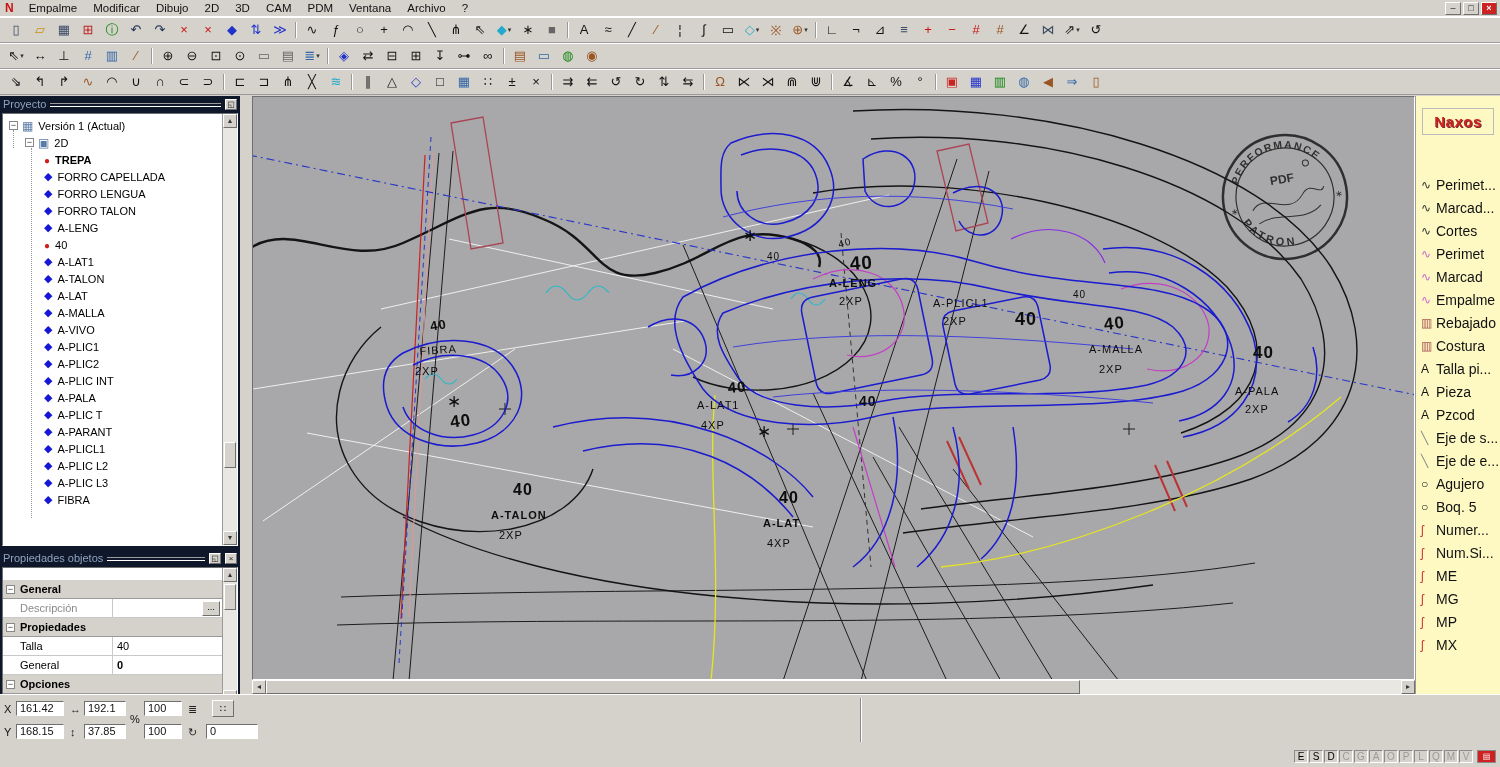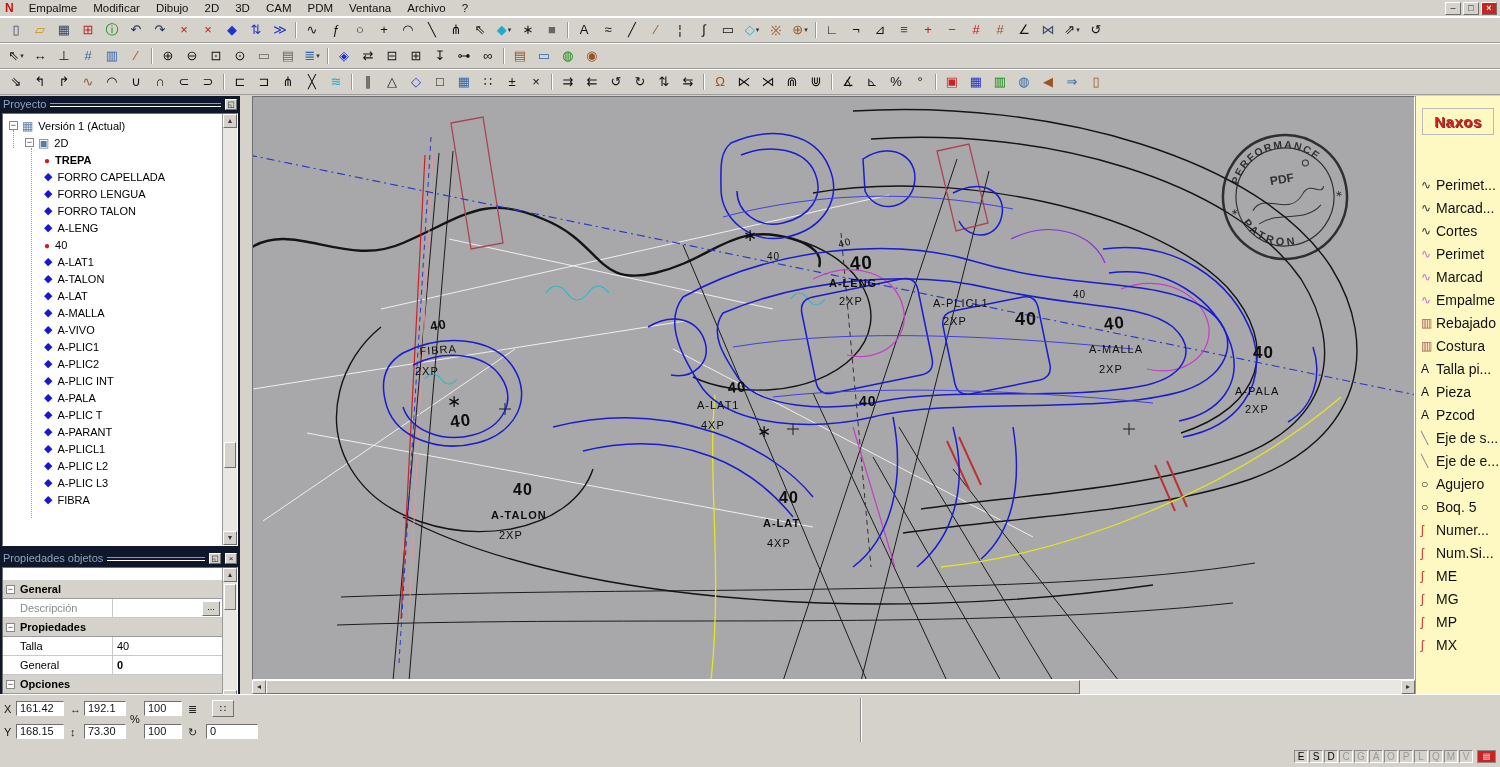--- a/index.html
+++ b/index.html
@@ -1175,21 +1175,21 @@
   <span class="sb-icon" style="left:70px;top:8px;">↔</span>
   <span class="sb-field" style="left:84px;top:6px;width:42px;">192.1</span>
   <span class="sb-label" style="left:130px;top:18px;">%</span>
   <span class="sb-field" style="left:144px;top:6px;width:38px;">100</span>
   <span class="sb-icon" style="left:188px;top:8px;">≣</span>
   <span class="grid-btn" style="left:212px;top:5px;">∷</span>
 
   <span class="sb-label" style="left:4px;top:31px;">Y</span>
   <span class="sb-field" style="left:16px;top:29px;width:48px;">168.15</span>
   <span class="sb-icon" style="left:70px;top:31px;">↕</span>
-  <span class="sb-field" style="left:84px;top:29px;width:42px;">73.30</span>
+  <span class="sb-field" style="left:84px;top:29px;width:42px;">37.85</span>
   <span class="sb-field" style="left:144px;top:29px;width:38px;">100</span>
   <span class="sb-icon" style="left:188px;top:31px;">↻</span>
   <span class="sb-field" style="left:206px;top:29px;width:52px;">0</span>
 
   <div class="sb-sep"></div>
 
   <div class="mode-strip">
     <div style="display:flex;gap:1px;">
 
         <span class="mode-cell on">E</span>

